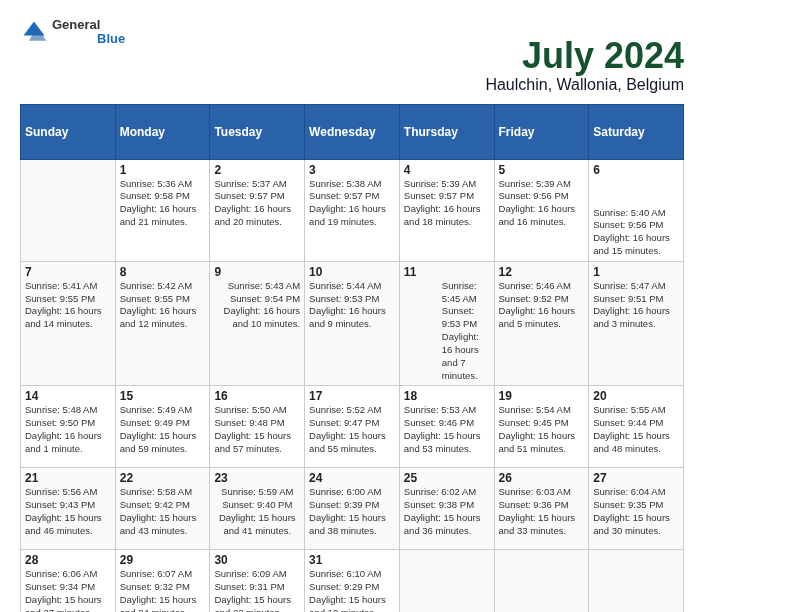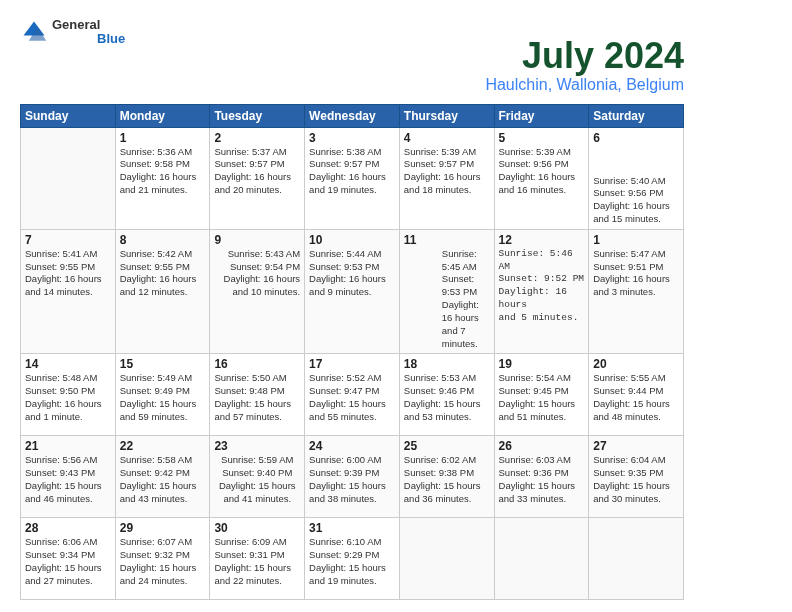--- a/index.html
+++ b/index.html
@@ -46,35 +46,35 @@
     }
     .main-title {
       font-size: 36px;
       font-weight: bold;
       color: #14532d;
       line-height: 1.1;
       margin-top: 18px;
     }
     .subtitle {
       font-size: 16px;
-      color: #3b82f6;
+      color: #0f172a;
       font-weight: normal;
     }
     .calendar {
       flex: 1;
       border-collapse: collapse;
       width: 100%;
       table-layout: fixed;
     }
     .calendar th {
       background: #2962a8;
       color: #fff;
       font-size: 12px;
       font-weight: bold;
-      padding: 4px 4px;
+      padding: 20px 4px;
       text-align: left;
       border: 1px solid #1a4f8a;
     }
     .calendar td {
       border: 1px solid #ccc;
       vertical-align: top;
       padding: 3px 4px;
       font-size: 10px;
       color: #222;
       height: 82px;
@@ -207,21 +207,21 @@
           </td>
           <td>
             <span class="day-num">11</span>
             <div class="day-info" style="white-space: pre-line; margin-left: 38px;">Sunrise: 5:45 AM
 Sunset: 9:53 PM
 Daylight: 16 hours
 and 7 minutes.</div>
           </td>
           <td>
             <span class="day-num">12</span>
-            <div class="day-info" style="white-space: pre-line; font-family: Liberation Mono, monospace;">Sunrise: 5:46 AM
+            <div class="day-info" style="white-space: pre-line;">Sunrise: 5:46 AM
 Sunset: 9:52 PM
 Daylight: 16 hours
 and 5 minutes.</div>
           </td>
           <td>
             <span class="day-num">1</span>
             <div class="day-info" style="white-space: pre-line;">Sunrise: 5:47 AM
 Sunset: 9:51 PM
 Daylight: 16 hours
 and 3 minutes.</div>

